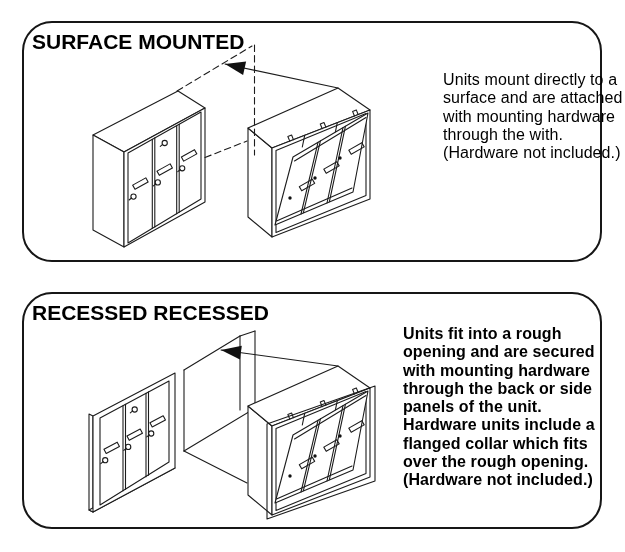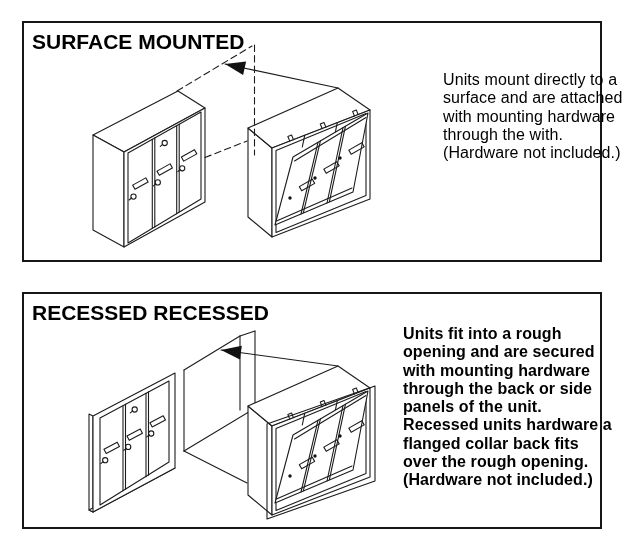--- a/index.html
+++ b/index.html
@@ -18,21 +18,21 @@
     white-space:nowrap;
   }
   .desc{
     position:absolute;left:379px;width:200px;
     font-size:16px;line-height:18.3px;letter-spacing:0.1px;color:#000;
   }
   #panel-surface .desc{top:48px;margin-left:40px;}
   #panel-recessed .desc{top:31px;font-weight:bold;}
   .desc div{white-space:nowrap;}
   #line-art{position:absolute;left:0;top:0;z-index:0;}
-  .panel{z-index:2;}
+  .panel{z-index:2;border-radius:30px;}
   svg .art{stroke:#1c1c1c;stroke-width:1.1;fill:none;stroke-linejoin:round;stroke-linecap:round;}
   svg .face{fill:#ffffff;}
   svg .dash{stroke-dasharray:6.5 4;}
   svg .solidfill{fill:#111111;stroke:none;}
 </style>
 </head>
 <body>
 
 <div id="stage">
 
@@ -159,20 +159,20 @@
   </section>
 
   <section class="panel" id="panel-recessed">
     <h2 class="panel-title">RECESSED RECESSED</h2>
     <div class="desc">
       <div>Units fit into a rough</div>
       <div>opening and are secured</div>
       <div>with mounting hardware</div>
       <div>through the back or side</div>
       <div>panels of the unit.</div>
-      <div>Recessed units hardware a</div>
-      <div>flanged collar back fits</div>
+      <div>Hardware units include a</div>
+      <div>flanged collar which fits</div>
       <div>over the rough opening.</div>
       <div>(Hardware not included.)</div>
     </div>
   </section>
 
 </div>
 
 </body></html>

